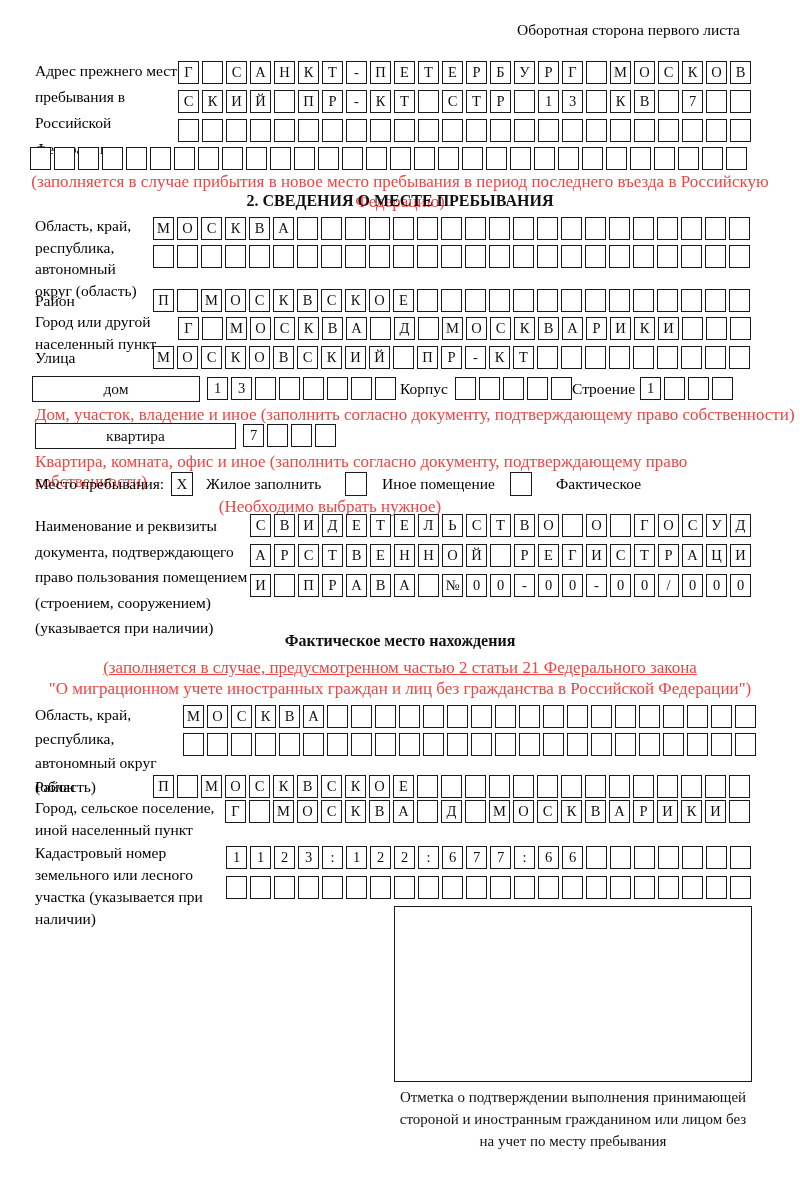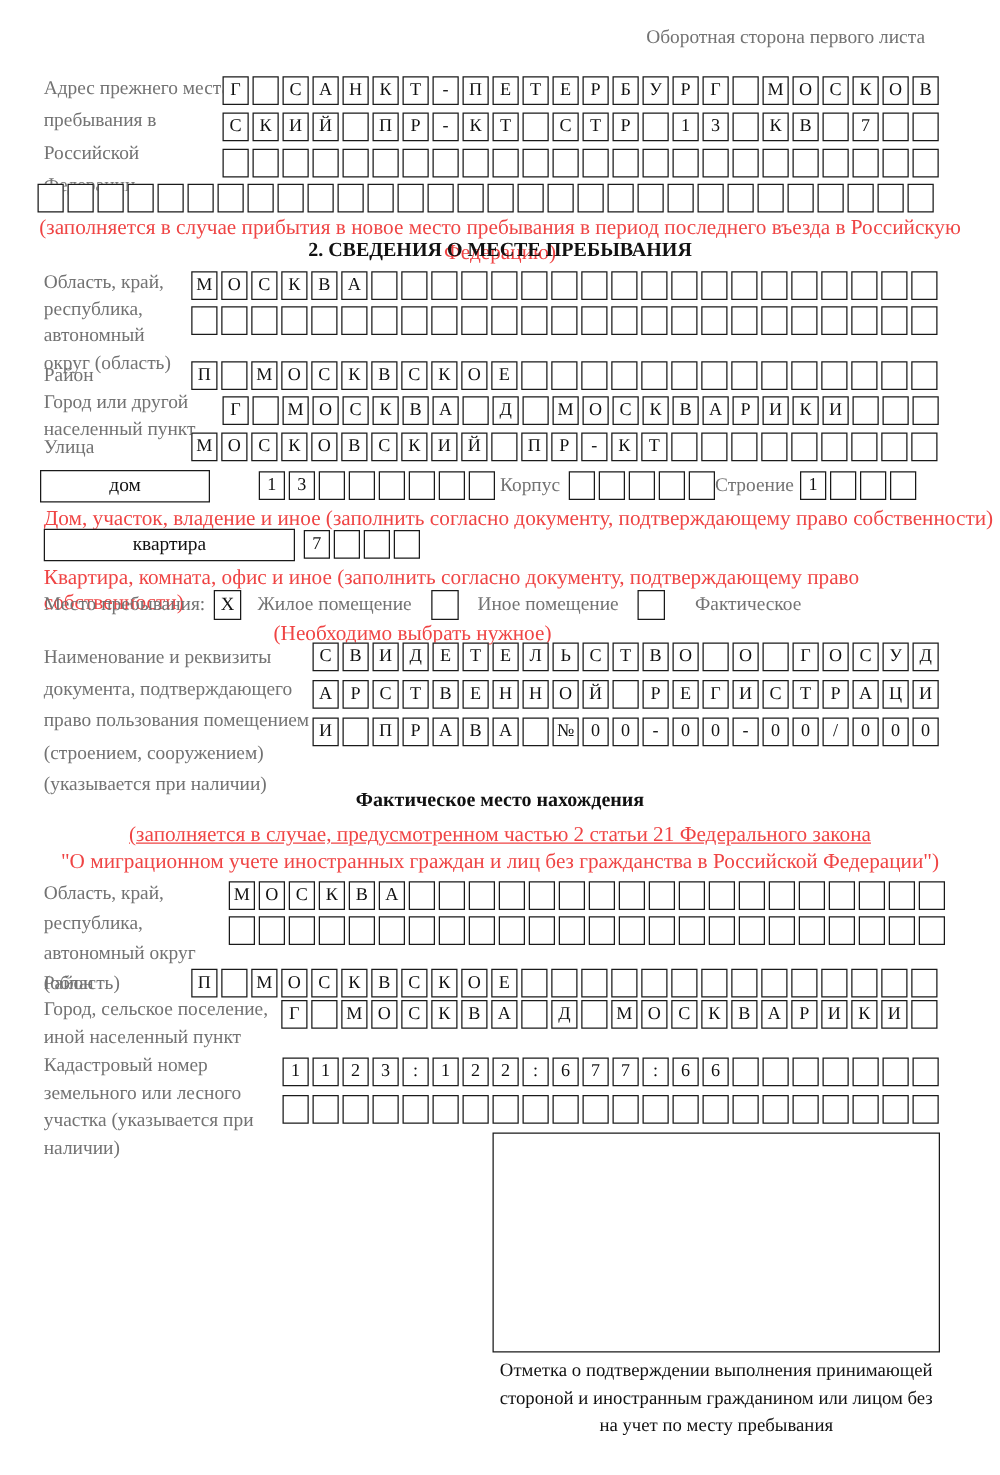--- a/index.html
+++ b/index.html
@@ -1,19 +1,19 @@
 <!DOCTYPE html>
 <html><head>
 <meta charset="utf-8">
 <style>
   html,body{margin:0;padding:0;background:#fff;}
   #page{position:relative;width:800px;height:1180px;background:#ffffff;
         font-family:"Liberation Serif",serif;color:#111;overflow:hidden;}
   .abs{position:absolute;}
-  .label{font-size:15.5px;line-height:26px;color:#737373;}
+  .label{font-size:15.5px;line-height:26px;color:#000000;}
   .note{font-size:17px;color:#ef4444;}
   .title{font-weight:bold;font-size:16px;text-align:center;}
   .center{left:0;width:800px;text-align:center;}
   .cellrow{position:absolute;display:flex;gap:3px;}
   .cell{flex:0 0 auto;width:21px;height:23px;box-sizing:border-box;
         border:1.5px solid #1a1a1a;display:flex;align-items:center;justify-content:center;
         font-size:14.5px;background:#fff;}
   .widebox{position:absolute;box-sizing:border-box;border:1.5px solid #1a1a1a;height:26px;
         display:flex;align-items:center;justify-content:center;font-size:15.5px;background:#fff;}
   .checkbox{position:absolute;width:22px;height:24px;box-sizing:border-box;border:1.5px solid #1a1a1a;
@@ -278,21 +278,21 @@
       <div class="cell"></div>
       <div class="cell"></div>
       <div class="cell"></div>
       <div class="cell"></div>
       <div class="cell"></div>
       <div class="cell"></div>
       <div class="cell"></div>
       <div class="cell"></div>
     </div>
 
-  <div class="widebox" style="left:32px;top:376px;width:136px;text-align:center;">дом</div>
+  <div class="widebox" style="left:32px;top:376px;width:168px;text-align:center;">дом</div>
   <div class="cellrow" style="left:207px;top:377px;">
       <div class="cell">1</div>
       <div class="cell">3</div>
       <div class="cell"></div>
       <div class="cell"></div>
       <div class="cell"></div>
       <div class="cell"></div>
       <div class="cell"></div>
       <div class="cell"></div>
     </div>
@@ -317,21 +317,21 @@
   <div class="cellrow" style="left:243px;top:424px;">
       <div class="cell">7</div>
       <div class="cell"></div>
       <div class="cell"></div>
       <div class="cell"></div>
     </div>
   <div class="abs note" style="left:35px;top:452px;">Квартира, комната, офис и иное (заполнить согласно документу, подтверждающему право собственности)</div>
 
   <div class="abs label" style="left:35px;top:471px;">Место пребывания:</div>
   <div class="checkbox" style="left:171px;top:472px;">X</div>
-  <div class="abs label" style="left:206px;top:471px;">Жилое помещение</div>
+  <div class="abs label" style="left:206px;top:471px;">Жилое заполнить</div>
   <div class="checkbox" style="left:345px;top:472px;"></div>
   <div class="abs label" style="left:382px;top:471px;">Иное помещение</div>
   <div class="checkbox" style="left:510px;top:472px;"></div>
   <div class="abs label" style="left:556px;top:471px;">Фактическое</div>
   <div class="abs label" style="left:35px;top:513px;width:215px;line-height:25.5px;">Наименование и реквизиты документа, подтверждающего право пользования помещением (строением, сооружением) (указывается при наличии)</div>
 
   <div class="abs note" style="left:180px;top:497px;width:300px;text-align:center;">(Необходимо выбрать нужное)</div>
   <div class="cellrow" style="left:250px;top:514px;">
       <div class="cell">С</div>
       <div class="cell">В</div>

